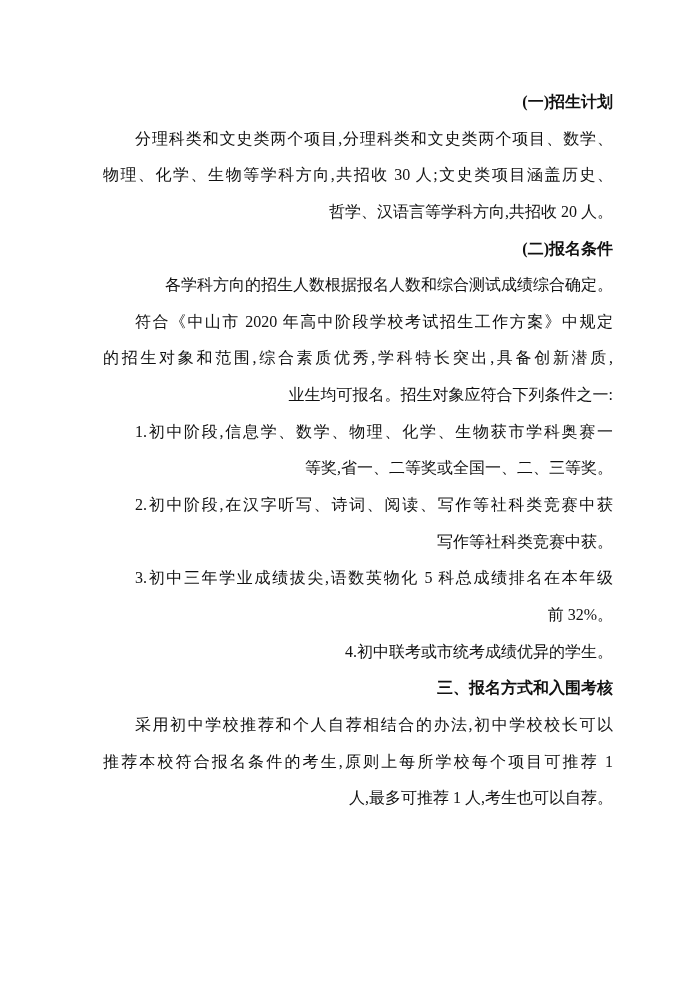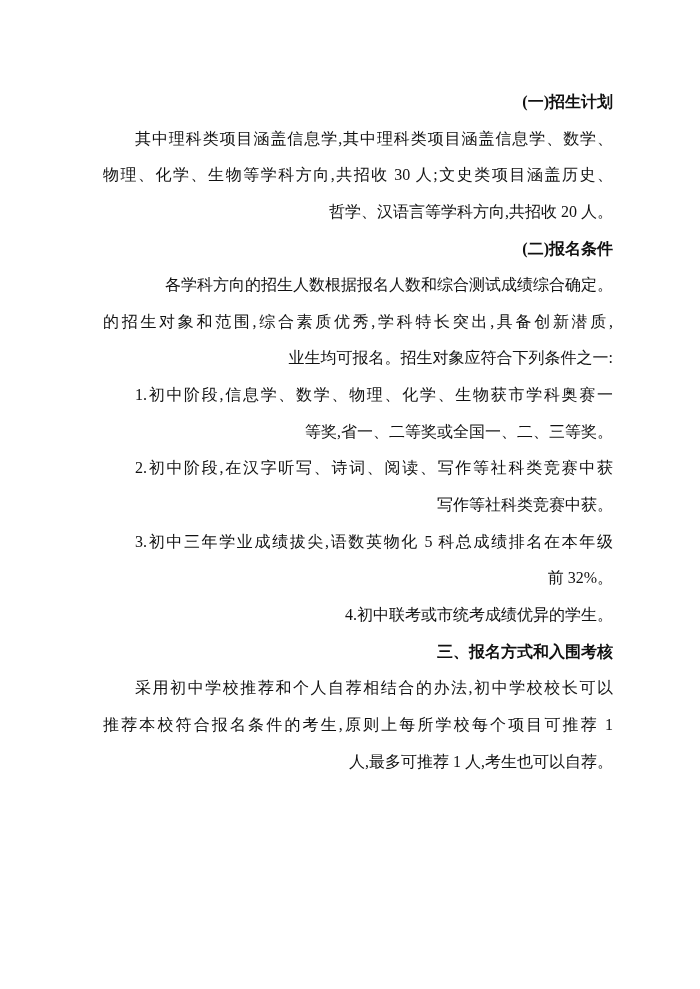--- a/index.html
+++ b/index.html
@@ -46,31 +46,32 @@
 </style>
 </head>
 <body>
 
 <div class="page">
   <div class="content" style="color: rgb(17, 17, 17);">
       <div class="block heading">
         <div class="line indent">(一)招生计划</div>
       </div>
       <div class="block paragraph">
-        <div class="line indent fill">其中理科类项目涵盖信息学,其中理科类项目涵盖信息学、数学、</div>
+        <div class="line indent fill">分理科类和文史类两个项目,分理科类和文史类两个项目、数学、</div>
         <div class="line fill">物理、化学、生物等学科方向,共招收 30 人;文史类项目涵盖历史、</div>
         <div class="line">哲学、汉语言等学科方向,共招收 20 人。</div>
       </div>
       <div class="block heading">
         <div class="line indent">(二)报名条件</div>
       </div>
       <div class="block paragraph">
         <div class="line indent">各学科方向的招生人数根据报名人数和综合测试成绩综合确定。</div>
       </div>
       <div class="block paragraph">
+        <div class="line indent fill">符合《中山市 2020 年高中阶段学校考试招生工作方案》中规定</div>
         <div class="line fill">的招生对象和范围,综合素质优秀,学科特长突出,具备创新潜质,</div>
         <div class="line">业生均可报名。招生对象应符合下列条件之一:</div>
       </div>
       <div class="block paragraph">
         <div class="line indent fill">1.初中阶段,信息学、数学、物理、化学、生物获市学科奥赛一</div>
         <div class="line">等奖,省一、二等奖或全国一、二、三等奖。</div>
       </div>
       <div class="block paragraph">
         <div class="line indent fill">2.初中阶段,在汉字听写、诗词、阅读、写作等社科类竞赛中获</div>
         <div class="line">写作等社科类竞赛中获。</div>

